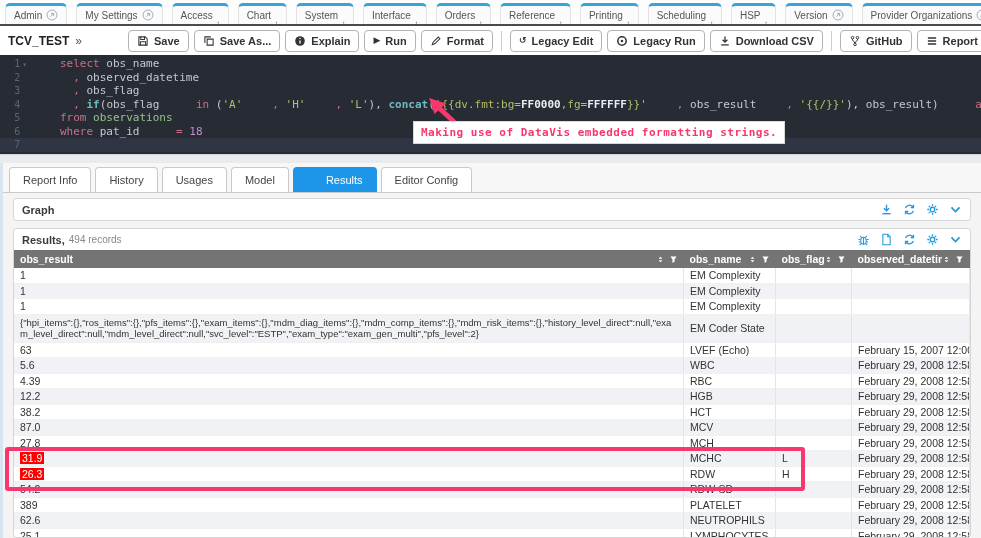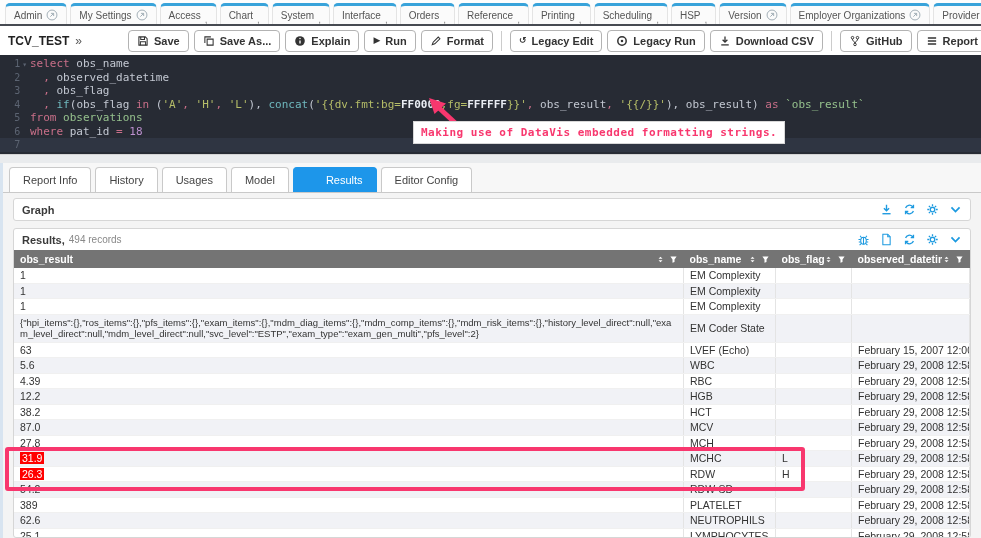--- a/index.html
+++ b/index.html
@@ -1,21 +1,21 @@
 <!DOCTYPE html>
 <html><head>
 <meta charset="utf-8">
 <style>
   * { margin:0; padding:0; box-sizing:border-box; }
   html,body { width:981px; height:538px; overflow:hidden; background:#fff;
     font-family:"Liberation Sans", sans-serif; }
   .screen { position:relative; width:981px; height:538px; display:flex; flex-direction:column; overflow:hidden; background:#fff; }
 
   
-  .menubar { height:24px; background:#fdfdfd; display:flex; align-items:flex-end; padding:2px 5px 0; gap:3px; overflow:hidden; flex:none; white-space:nowrap; }
+  .menubar { height:24px; background:#fdfdfd; display:flex; align-items:flex-end; padding:2px 5px 0; gap:9px; overflow:hidden; flex:none; white-space:nowrap; }
   .mtab { display:inline-flex; align-items:center; gap:4px; height:21px; padding:0 8px; background:#fbfbfb;
     border:1px solid #e4e4e4; border-bottom:none; border-top:3px solid #38a3da; border-radius:5px 5px 0 0;
     font-size:10px; color:#555; cursor:default; flex:none; }
   .mtab .ic { color:#9aa7b0; }
   .ddmark { color:#8a8a8a; font-size:10px; position:relative; bottom:-4px; margin-left:0px; }
   .menubar-rule { height:2px; background:#474b52; flex:none; }
 
   
   .toolbar { height:29px; background:#fff; display:flex; align-items:center; padding:0 8px; gap:5px; flex:none; }
   .report-name { font-weight:bold; font-size:12px; color:#222; }
@@ -24,22 +24,22 @@
     border:1px solid #b3b3b3; border-radius:4px; font-size:11px; font-weight:bold; color:#333; cursor:pointer; flex:none; }
   .tb-sep { width:1px; height:20px; background:#ccc; margin:0 3px; flex:none; }
 
   
   .editor { position:relative; height:99px; background:#272b34; flex:none;
     font-family:"DejaVu Sans Mono", monospace; font-size:11px; line-height:13.5px; padding-top:2px; overflow:hidden; }
   .code-line { display:flex; height:13.5px; white-space:pre; }
   .code-line.line-active { background:#2f3542; }
   .gutter { width:30px; flex:none; color:#5c6472; text-align:right; padding-right:3px; font-size:10px; }
   .fold { color:#5c6472; font-size:8px; margin-left:2px; }
-  .tk-k { color:#c96f89; } .tk-d { color:#c3c8d2; } .tk-s { color:#b5bd68; }
-  .tk-f { color:#6fb8be; } .tk-n { color:#bd90cf; } .tk-g { color:#96c28d; }
+  .tk-k { color:#c96f89;margin-left:30px; } .tk-d { color:#c3c8d2; } .tk-s { color:#b5bd68; }
+  .tk-f { color:#6fb8be;font-weight:bold; } .tk-n { color:#bd90cf; } .tk-g { color:#96c28d; }
   .tk-w { color:#e9edf3; font-weight:bold; }
   .note { position:absolute; left:414px; top:67px; background:#fff; color:#f8376e;
     font-family:"DejaVu Sans Mono", monospace; font-weight:bold; font-size:11px; line-height:21px;
     padding:0 7px; letter-spacing:.5px; white-space:nowrap; box-shadow:0 0 0 1px #d8d8d8; }
   .arrow-svg { position:absolute; left:426px; top:42px; }
 
   .gap-strip { height:9px; background:#e9ebed; border-top:1px solid #d4d4d4; flex:none; }
 
   
   .lower { flex:1; display:flex; flex-direction:column; border-left:3px solid #d8e4f0; overflow:hidden; }
@@ -144,21 +144,21 @@
       <div class="mtab">
        <span>Version</span>
         <span class="ic ">
           <svg viewBox="0 0 16 16">
             <circle cx="8" cy="8" r="6.6" fill="none" stroke="currentColor" stroke-width="1.2"></circle>
             <path d="M5.8 10.2 10 6M6.6 5.8h3.6v3.6" fill="none" stroke="currentColor" stroke-width="1.2"></path>
           </svg>
         </span>
       </div>
       <div class="mtab">
-       <span>Employer Organizations</span>
+       <span>Provider Organizations</span>
         <span class="ic ">
           <svg viewBox="0 0 16 16">
             <circle cx="8" cy="8" r="6.6" fill="none" stroke="currentColor" stroke-width="1.2"></circle>
             <path d="M5.8 10.2 10 6M6.6 5.8h3.6v3.6" fill="none" stroke="currentColor" stroke-width="1.2"></path>
           </svg>
         </span>
       </div>
       <div class="mtab">
        <span>Provider Management</span>
       </div>

